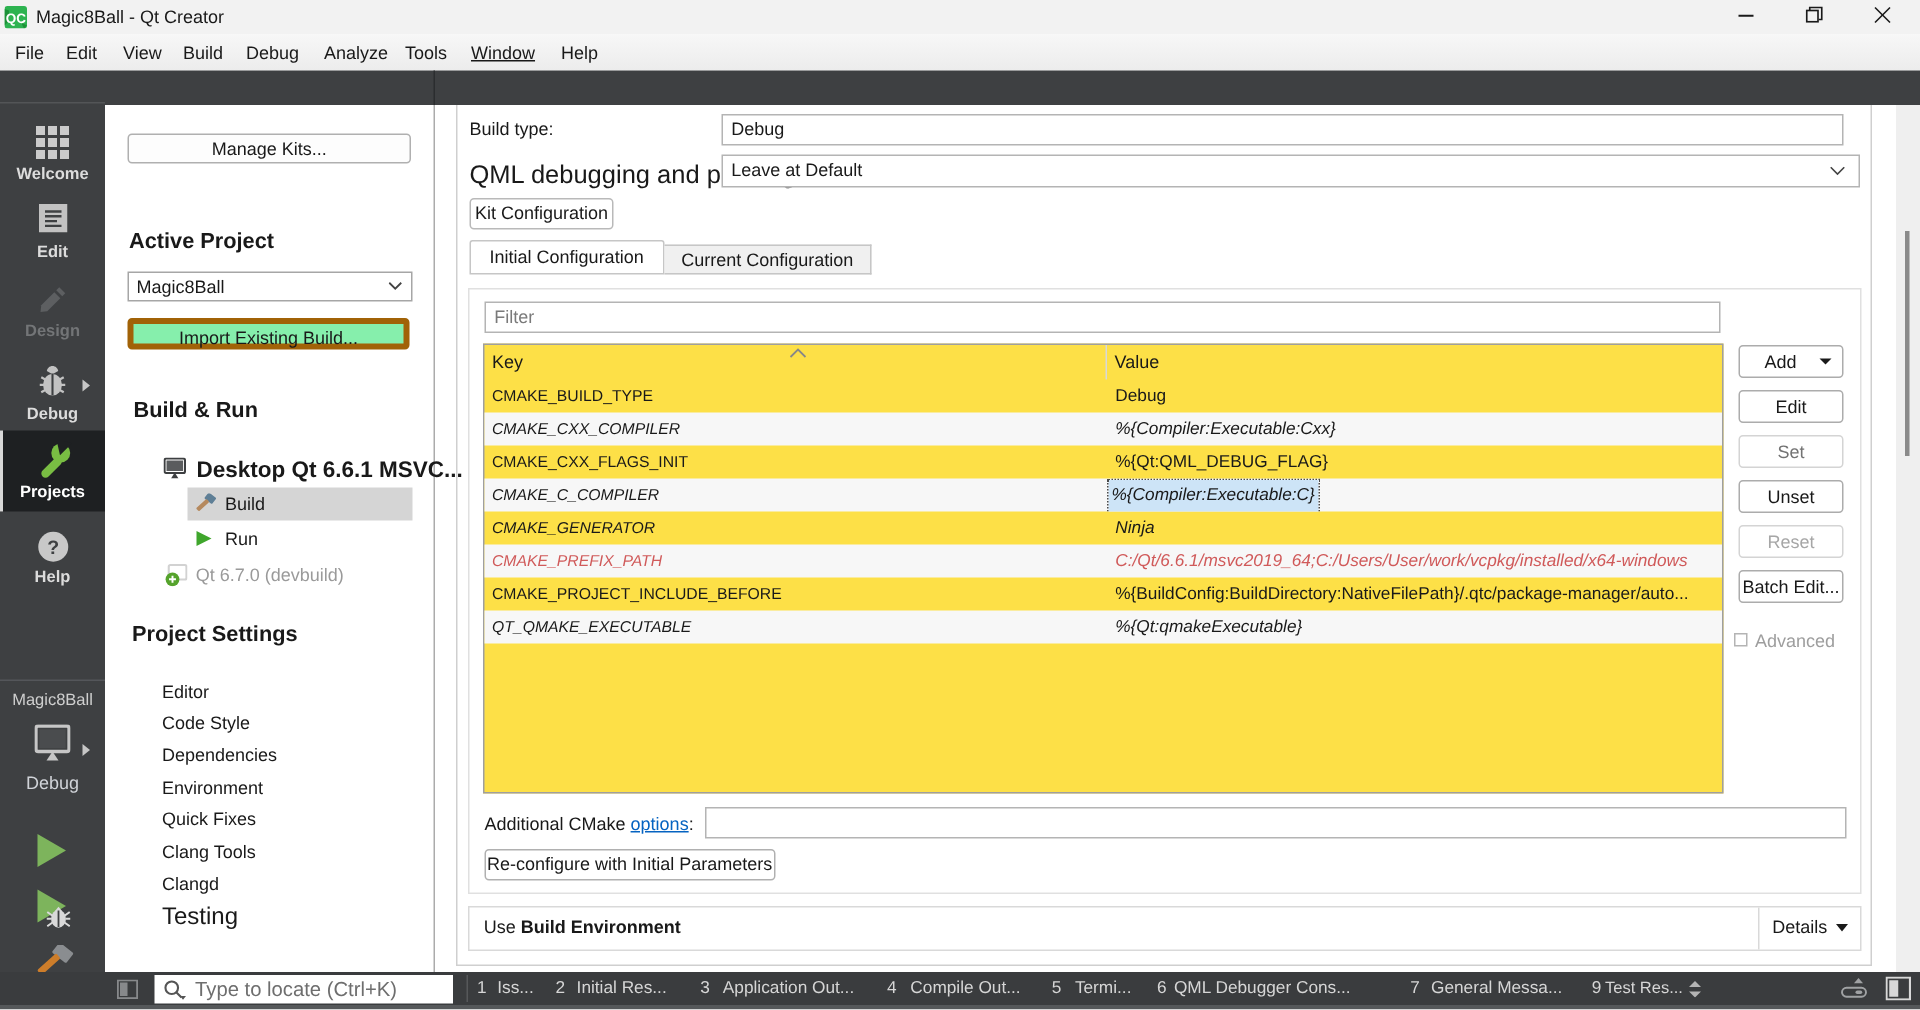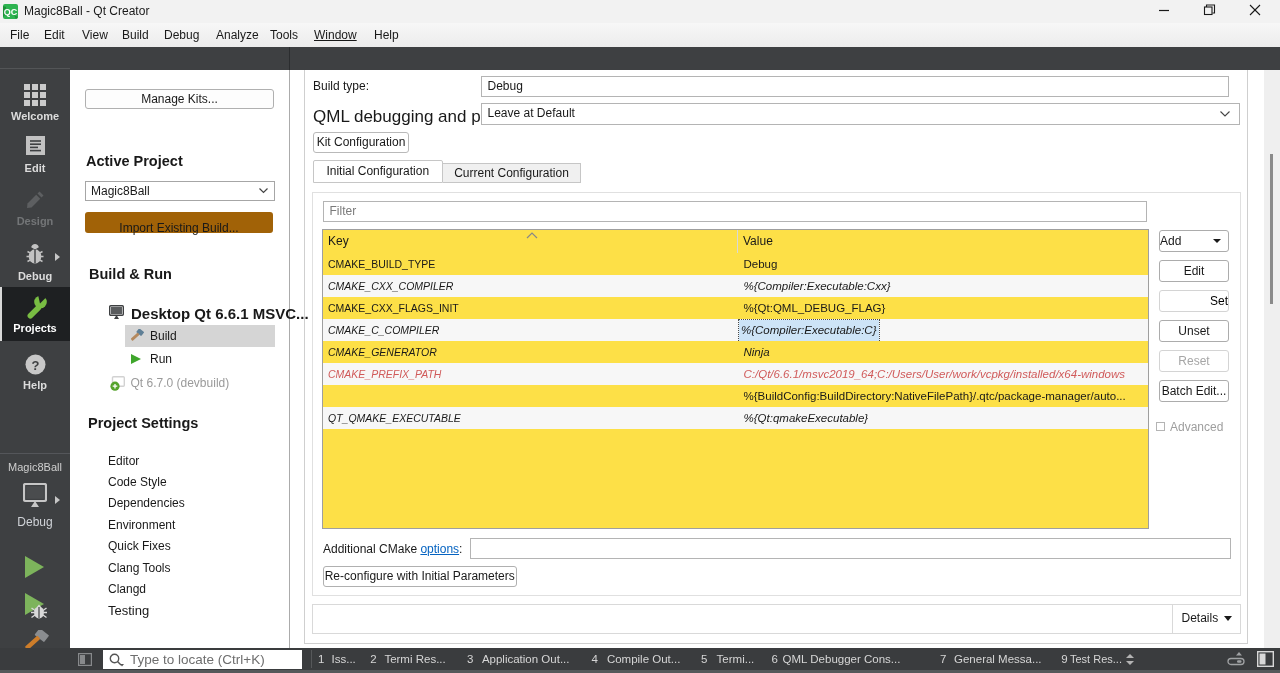--- a/index.html
+++ b/index.html
@@ -142,21 +142,21 @@
 <div class="abs" style="left:85px;top:88.5px;width:189px;height:20px;border:1px solid #b0b0b0;border-radius:3px;background:#fdfdfd;">
   <div style="text-align:center;line-height:18px;font-size:12px;">Manage Kits...</div>
 </div>
 <div class="txt" style="left:86px;top:153px;font-size:14.5px;font-weight:bold;">Active Project</div>
 <div class="abs" style="left:85px;top:180.5px;width:189.5px;height:20.5px;border:1px solid #a6a6a6;background:#fff;">
   <div style="position:absolute;left:5px;top:0;line-height:18.5px;font-size:12px;">Magic8Ball</div>
   <svg style="position:absolute;right:6px;top:6px;" width="9" height="6" viewBox="0 0 9 6">
       <path d="M0.5 0.5 L4.5 4.5 L8.5 0.5" fill="none" stroke="#444" stroke-width="1.2"></path>
     </svg>
 </div>
-<div class="abs" style="left:85px;top:212px;width:188px;height:20.5px;border:7px solid #a16207;border-radius:3px;background:#a16207;">
+<div class="abs" style="left:85px;top:212px;width:188px;height:20.5px;border:4px solid #a16207;border-radius:3px;background:#86efac;">
   <div style="text-align:center;line-height:18.5px;font-size:12px;">Import Existing Build...</div>
 </div>
 <div class="txt" style="left:89px;top:266px;font-size:14.5px;font-weight:bold;">Build &amp; Run</div>
 
 <svg class="abs" style="left:109px;top:305px;" width="15" height="14" viewBox="0 0 15 14">
   <rect x="0.7" y="0.7" width="13.6" height="9.6" rx="1" fill="none" stroke="#3d3f41" stroke-width="1.4"></rect>
   <rect x="2" y="2" width="11" height="7" fill="#5a5c5e"></rect>
   <path d="M7.5 10 L10 14 L5 14 Z" fill="#3d3f41"></path>
 </svg>
 <div class="txt" style="left:131px;top:305px;font-size:15px;font-weight:bold;">Desktop Qt 6.6.1 MSVC...</div>
@@ -176,21 +176,21 @@
 <div class="txt" style="left:130.5px;top:376px;height:15px;line-height:15px;font-size:12px;color:#9a9a9a;">Qt 6.7.0 (devbuild)</div>
 
 <div class="txt" style="left:88px;top:415px;font-size:14.5px;font-weight:bold;">Project Settings</div>
 <div class="txt" style="left:108px;top:453.5px;font-size:12px;">Editor</div>
 <div class="txt" style="left:108px;top:475px;font-size:12px;">Code Style</div>
 <div class="txt" style="left:108px;top:496.4px;font-size:12px;">Dependencies</div>
 <div class="txt" style="left:108px;top:517.8px;font-size:12px;">Environment</div>
 <div class="txt" style="left:108px;top:539.2px;font-size:12px;">Quick Fixes</div>
 <div class="txt" style="left:108px;top:560.6px;font-size:12px;">Clang Tools</div>
 <div class="txt" style="left:108px;top:582px;font-size:12px;">Clangd</div>
-<div class="txt" style="left:108px;top:603.4px;font-size:13px;">Testing</div>
+<div class="txt" style="left:108px;top:603.4px;font-size:16px;">Testing</div>
 
 <div class="abs" style="left:304px;top:70px;width:944px;height:574px;border-left:1px solid #cfcfcf;border-right:1px solid #cfcfcf;border-bottom:1px solid #cfcfcf;"></div>
 
 <div class="abs" style="left:1264px;top:70px;width:16px;height:578px;background:#efefef;"></div>
 <div class="abs" style="left:1270px;top:154px;width:2.5px;height:150px;background:#8a8a8a;"></div>
 
 <div class="txt" style="left:313px;top:79px;font-size:12px;">Build type:</div>
 <div class="abs" style="left:480.5px;top:75.5px;width:748.5px;height:21.5px;border:1px solid #b4b4b4;background:#fff;">
   <div style="position:absolute;left:6px;top:0;line-height:19.5px;font-size:12px;">Debug</div>
 </div>
@@ -243,57 +243,59 @@
     </div>
   <div class="row it" style="top:111.5px;">
       <span class="k">CMAKE_GENERATOR</span>
       <span class="v">Ninja</span>
     </div>
   <div class="row alt it red" style="top:133.5px;">
       <span class="k">CMAKE_PREFIX_PATH</span>
       <span class="v">C:/Qt/6.6.1/msvc2019_64;C:/Users/User/work/vcpkg/installed/x64-windows</span>
     </div>
   <div class="row" style="top:155.5px;">
+      <span class="k">CMAKE_PROJECT_INCLUDE_BEFORE</span>
       <span class="v">%{BuildConfig:BuildDirectory:NativeFilePath}/.qtc/package-manager/auto...</span>
     </div>
   <div class="row alt it" style="top:177.5px;">
       <span class="k">QT_QMAKE_EXECUTABLE</span>
       <span class="v">%{Qt:qmakeExecutable}</span>
     </div>
 </div>
 
 <div class="abs" style="left:1159px;top:229.5px;width:70px;height:22px;border:1px solid #acacac;border-radius:3px;">
-  <div style="position:absolute;left:0;width:54px;line-height:20px;font-size:12px;">Add</div>
+  <div style="position:absolute;left:0;width:54px;text-align:center;line-height:20px;font-size:12px;">Add</div>
   <div style="position:absolute;right:7px;top:8px;width:0;height:0;border-top:4.5px solid #1a1a1a;border-left:4px solid transparent;border-right:4px solid transparent;"></div>
 </div>
 <div class="abs" style="left:1159px;top:259.5px;width:70px;height:22px;border:1px solid #acacac;border-radius:3px;">
   <div style="text-align:center;line-height:20px;font-size:12px;">Edit</div>
 </div>
 <div class="abs" style="left:1159px;top:289.5px;width:70px;height:22px;border:1px solid #d4d4d4;border-radius:3px;">
-  <div style="text-align:right;line-height:20px;font-size:12px;color:#000000;">Set</div>
+  <div style="text-align:center;line-height:20px;font-size:12px;color:#737373;">Set</div>
 </div>
 <div class="abs" style="left:1159px;top:319.5px;width:70px;height:22px;border:1px solid #acacac;border-radius:3px;">
   <div style="text-align:center;line-height:20px;font-size:12px;">Unset</div>
 </div>
 <div class="abs" style="left:1159px;top:349.5px;width:70px;height:22px;border:1px solid #d4d4d4;border-radius:3px;">
   <div style="text-align:center;line-height:20px;font-size:12px;color:#a6a6a6;">Reset</div>
 </div>
 <div class="abs" style="left:1159px;top:379.5px;width:70px;height:22px;border:1px solid #acacac;border-radius:3px;">
   <div style="text-align:center;line-height:20px;font-size:12px;">Batch Edit...</div>
 </div>
 <div class="abs" style="left:1156px;top:421.5px;width:9px;height:9px;border:1px solid #b4b4b4;background:#fff;"></div>
 <div class="txt" style="left:1170px;top:420px;font-size:12px;color:#9e9e9e;">Advanced</div>
 
 <div class="txt" style="left:323px;top:542px;font-size:12px;">Additional CMake <span style="color:#0563c1;text-decoration:underline;">options</span>:</div>
 <div class="abs" style="left:470px;top:537.5px;width:760.5px;height:21px;border:1px solid #b4b4b4;background:#fff;"></div>
 <div class="abs" style="left:322.5px;top:566px;width:194.5px;height:20.5px;border:1px solid #b0b0b0;border-radius:3px;">
   <div style="text-align:center;line-height:18.5px;font-size:12px;">Re-configure with Initial Parameters</div>
 </div>
 
 <div class="abs" style="left:311.5px;top:604px;width:929px;height:29.5px;border:1px solid #d9d9d9;">
+  <div style="position:absolute;left:10px;top:0;line-height:27.5px;font-size:12px;">Use <b>Build Environment</b></div>
   <div style="position:absolute;right:0;top:0;width:68px;height:27.5px;border-left:1px solid #d9d9d9;">
     <div style="position:absolute;left:9px;top:0;line-height:27.5px;font-size:12px;">Details</div>
     <div style="position:absolute;right:8px;top:11px;width:0;height:0;border-top:5px solid #1a1a1a;border-left:4.5px solid transparent;border-right:4.5px solid transparent;"></div>
   </div>
 </div>
 
 <div class="abs" style="left:0;top:648px;width:1280px;height:22px;background:#3a3c3e;"></div>
 <div class="abs" style="left:0;top:670px;width:1280px;height:3px;background:#55585a;"></div>
 
 <svg class="abs" style="left:78px;top:653px;" width="14" height="13" viewBox="0 0 14 13">
@@ -307,21 +309,21 @@
     <path d="M11 11 L15 11 L13 13.5 Z" fill="#555"></path>
   </svg>
   <div style="position:absolute;left:27px;top:0;line-height:19px;font-size:13.5px;color:#6e6e6e;">Type to locate (Ctrl+K)</div>
 </div>
 <div class="abs" style="left:311px;top:650px;width:1px;height:18px;background:#56585a;"></div>
 
 <div id="statustabs" style="position:absolute;top:648px;left:0;height:22px;line-height:22px;font-size:11.5px;color:#d6d6d6;">
 <span class="txt" style="left:318px;">1</span>
     <span class="txt" style="left:331.5px;">Iss...</span>
 <span class="txt" style="left:370.3px;">2</span>
-    <span class="txt" style="left:384.4px;">Termi Res...</span>
+    <span class="txt" style="left:384.4px;">Initial Res...</span>
 <span class="txt" style="left:466.9px;">3</span>
     <span class="txt" style="left:481.9px;">Application Out...</span>
 <span class="txt" style="left:591.4px;">4</span>
     <span class="txt" style="left:606.9px;">Compile Out...</span>
 <span class="txt" style="left:701.1px;">5</span>
     <span class="txt" style="left:716.6px;">Termi...</span>
 <span class="txt" style="left:771.4px;">6</span>
     <span class="txt" style="left:782.6px;">QML Debugger Cons...</span>
 <span class="txt" style="left:940.1px;">7</span>
     <span class="txt" style="left:954px;">General Messa...</span>

